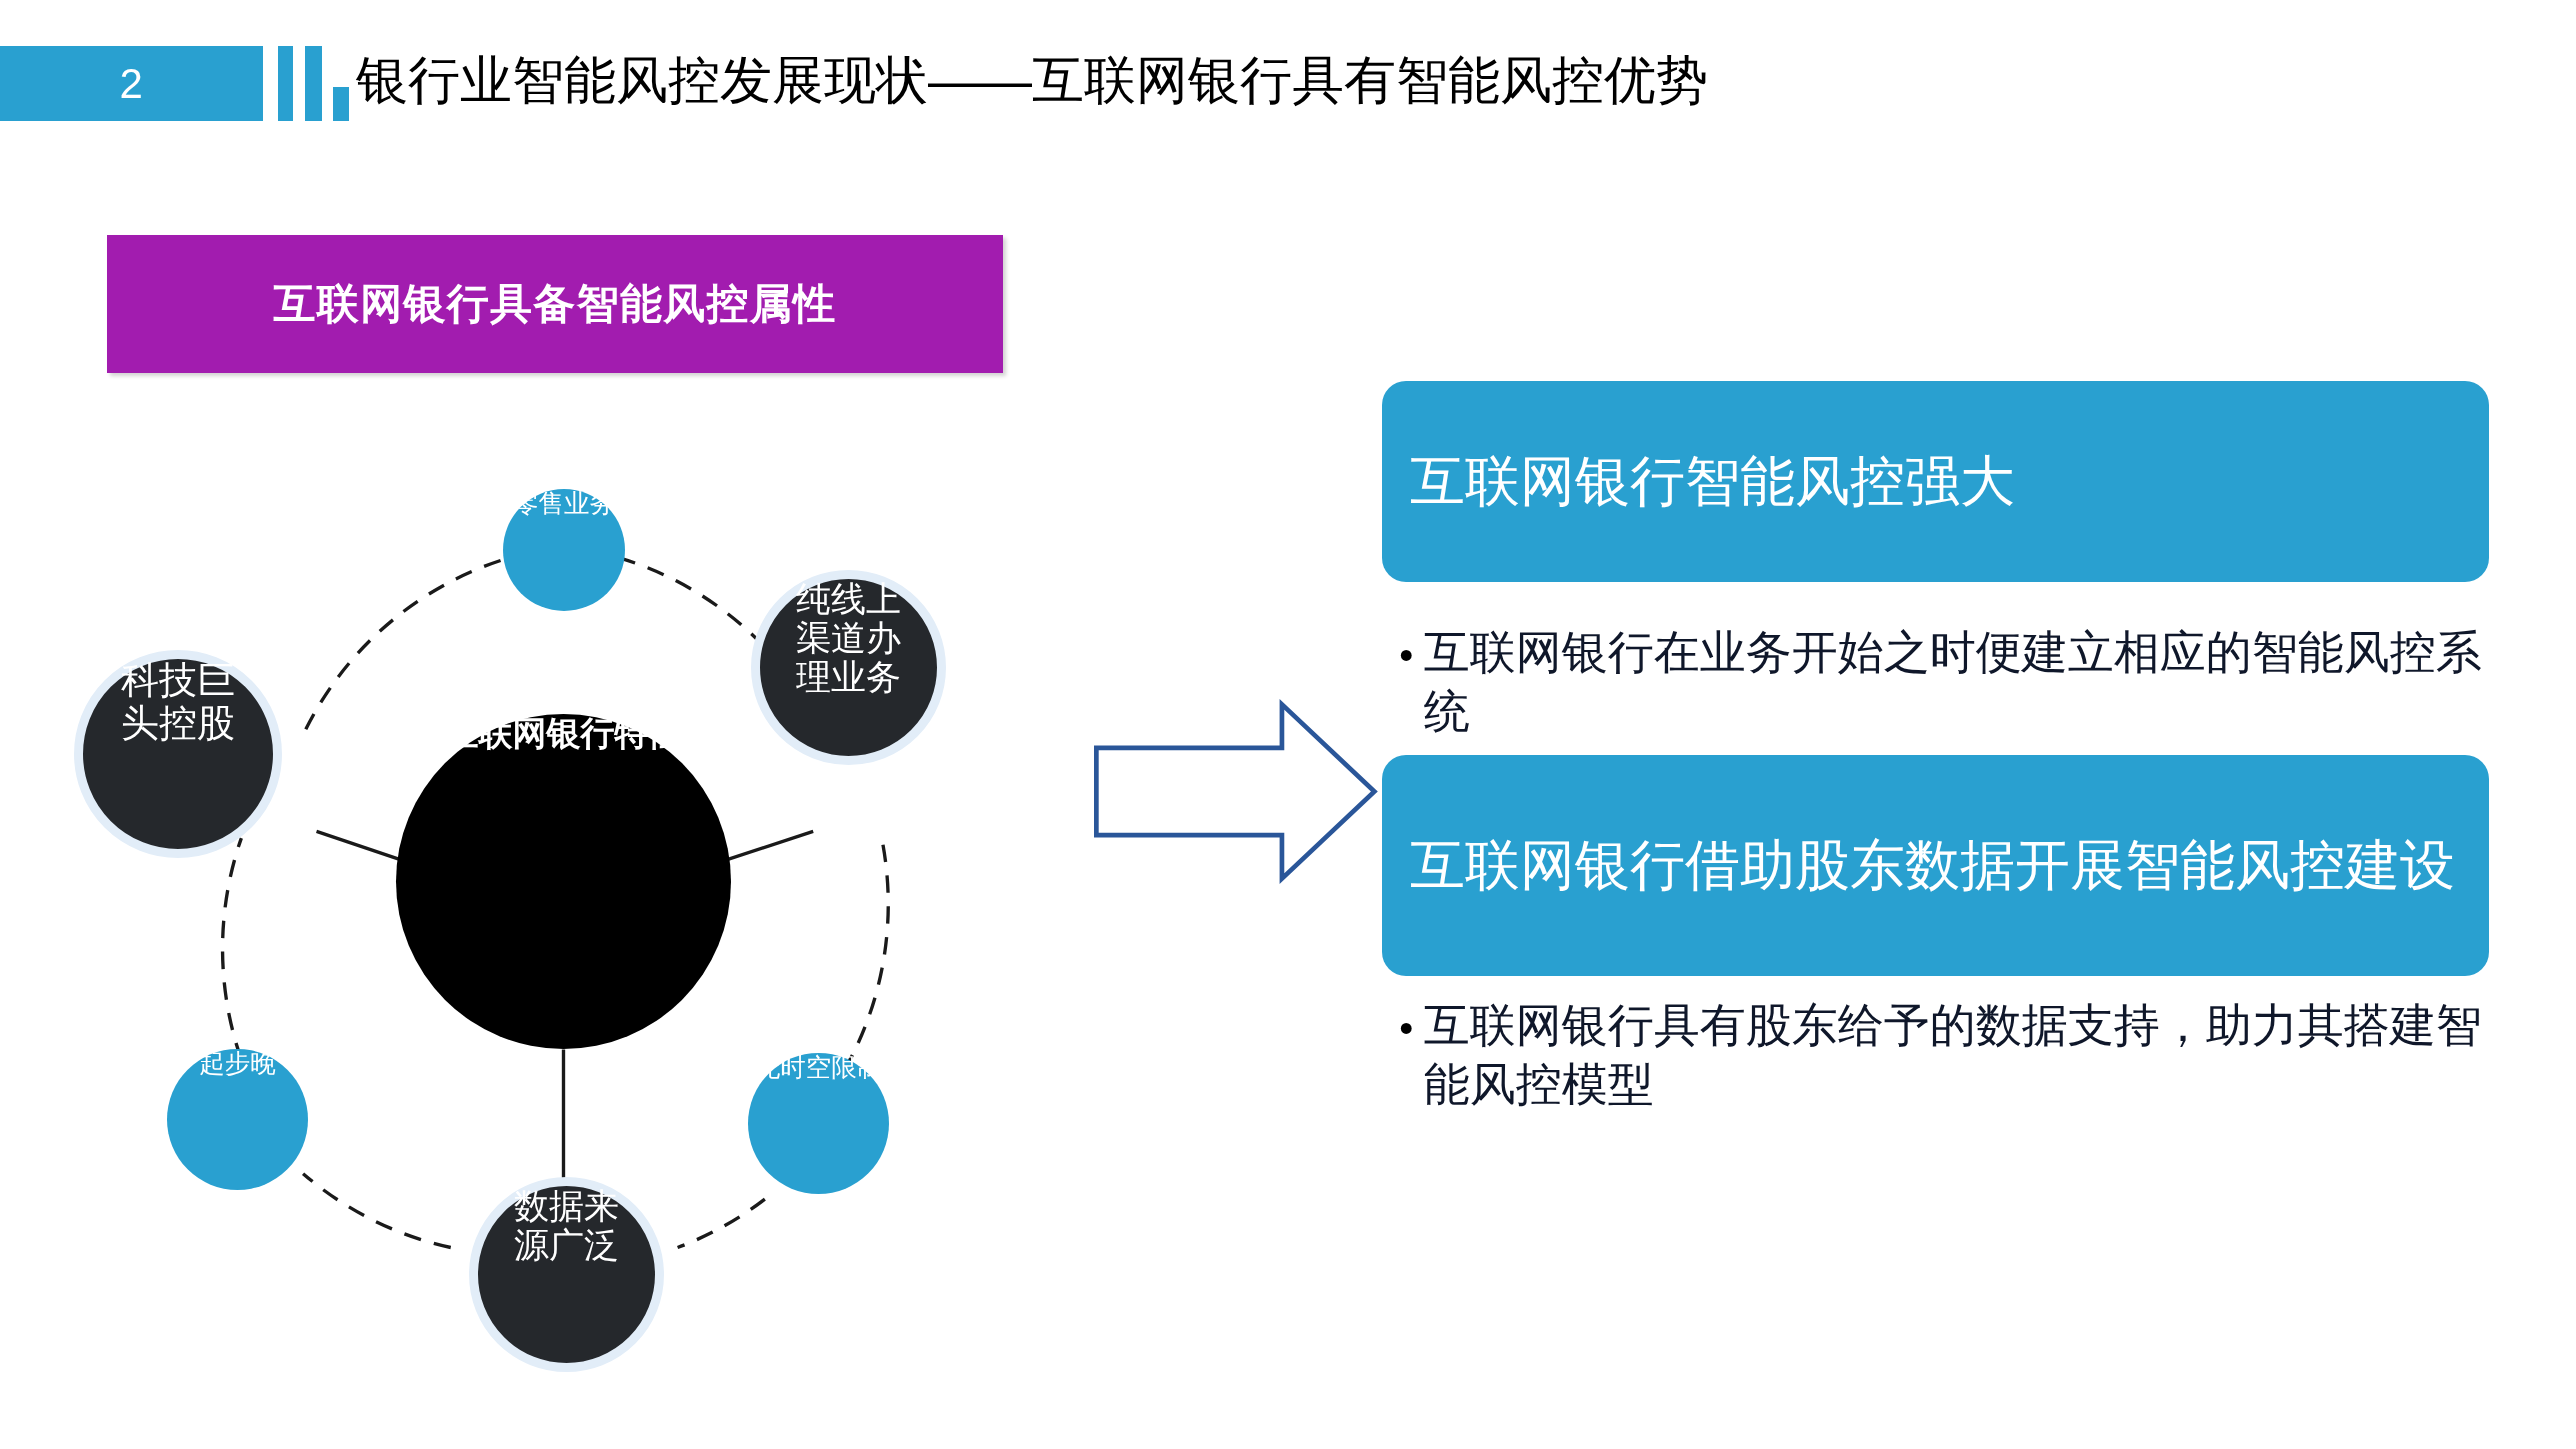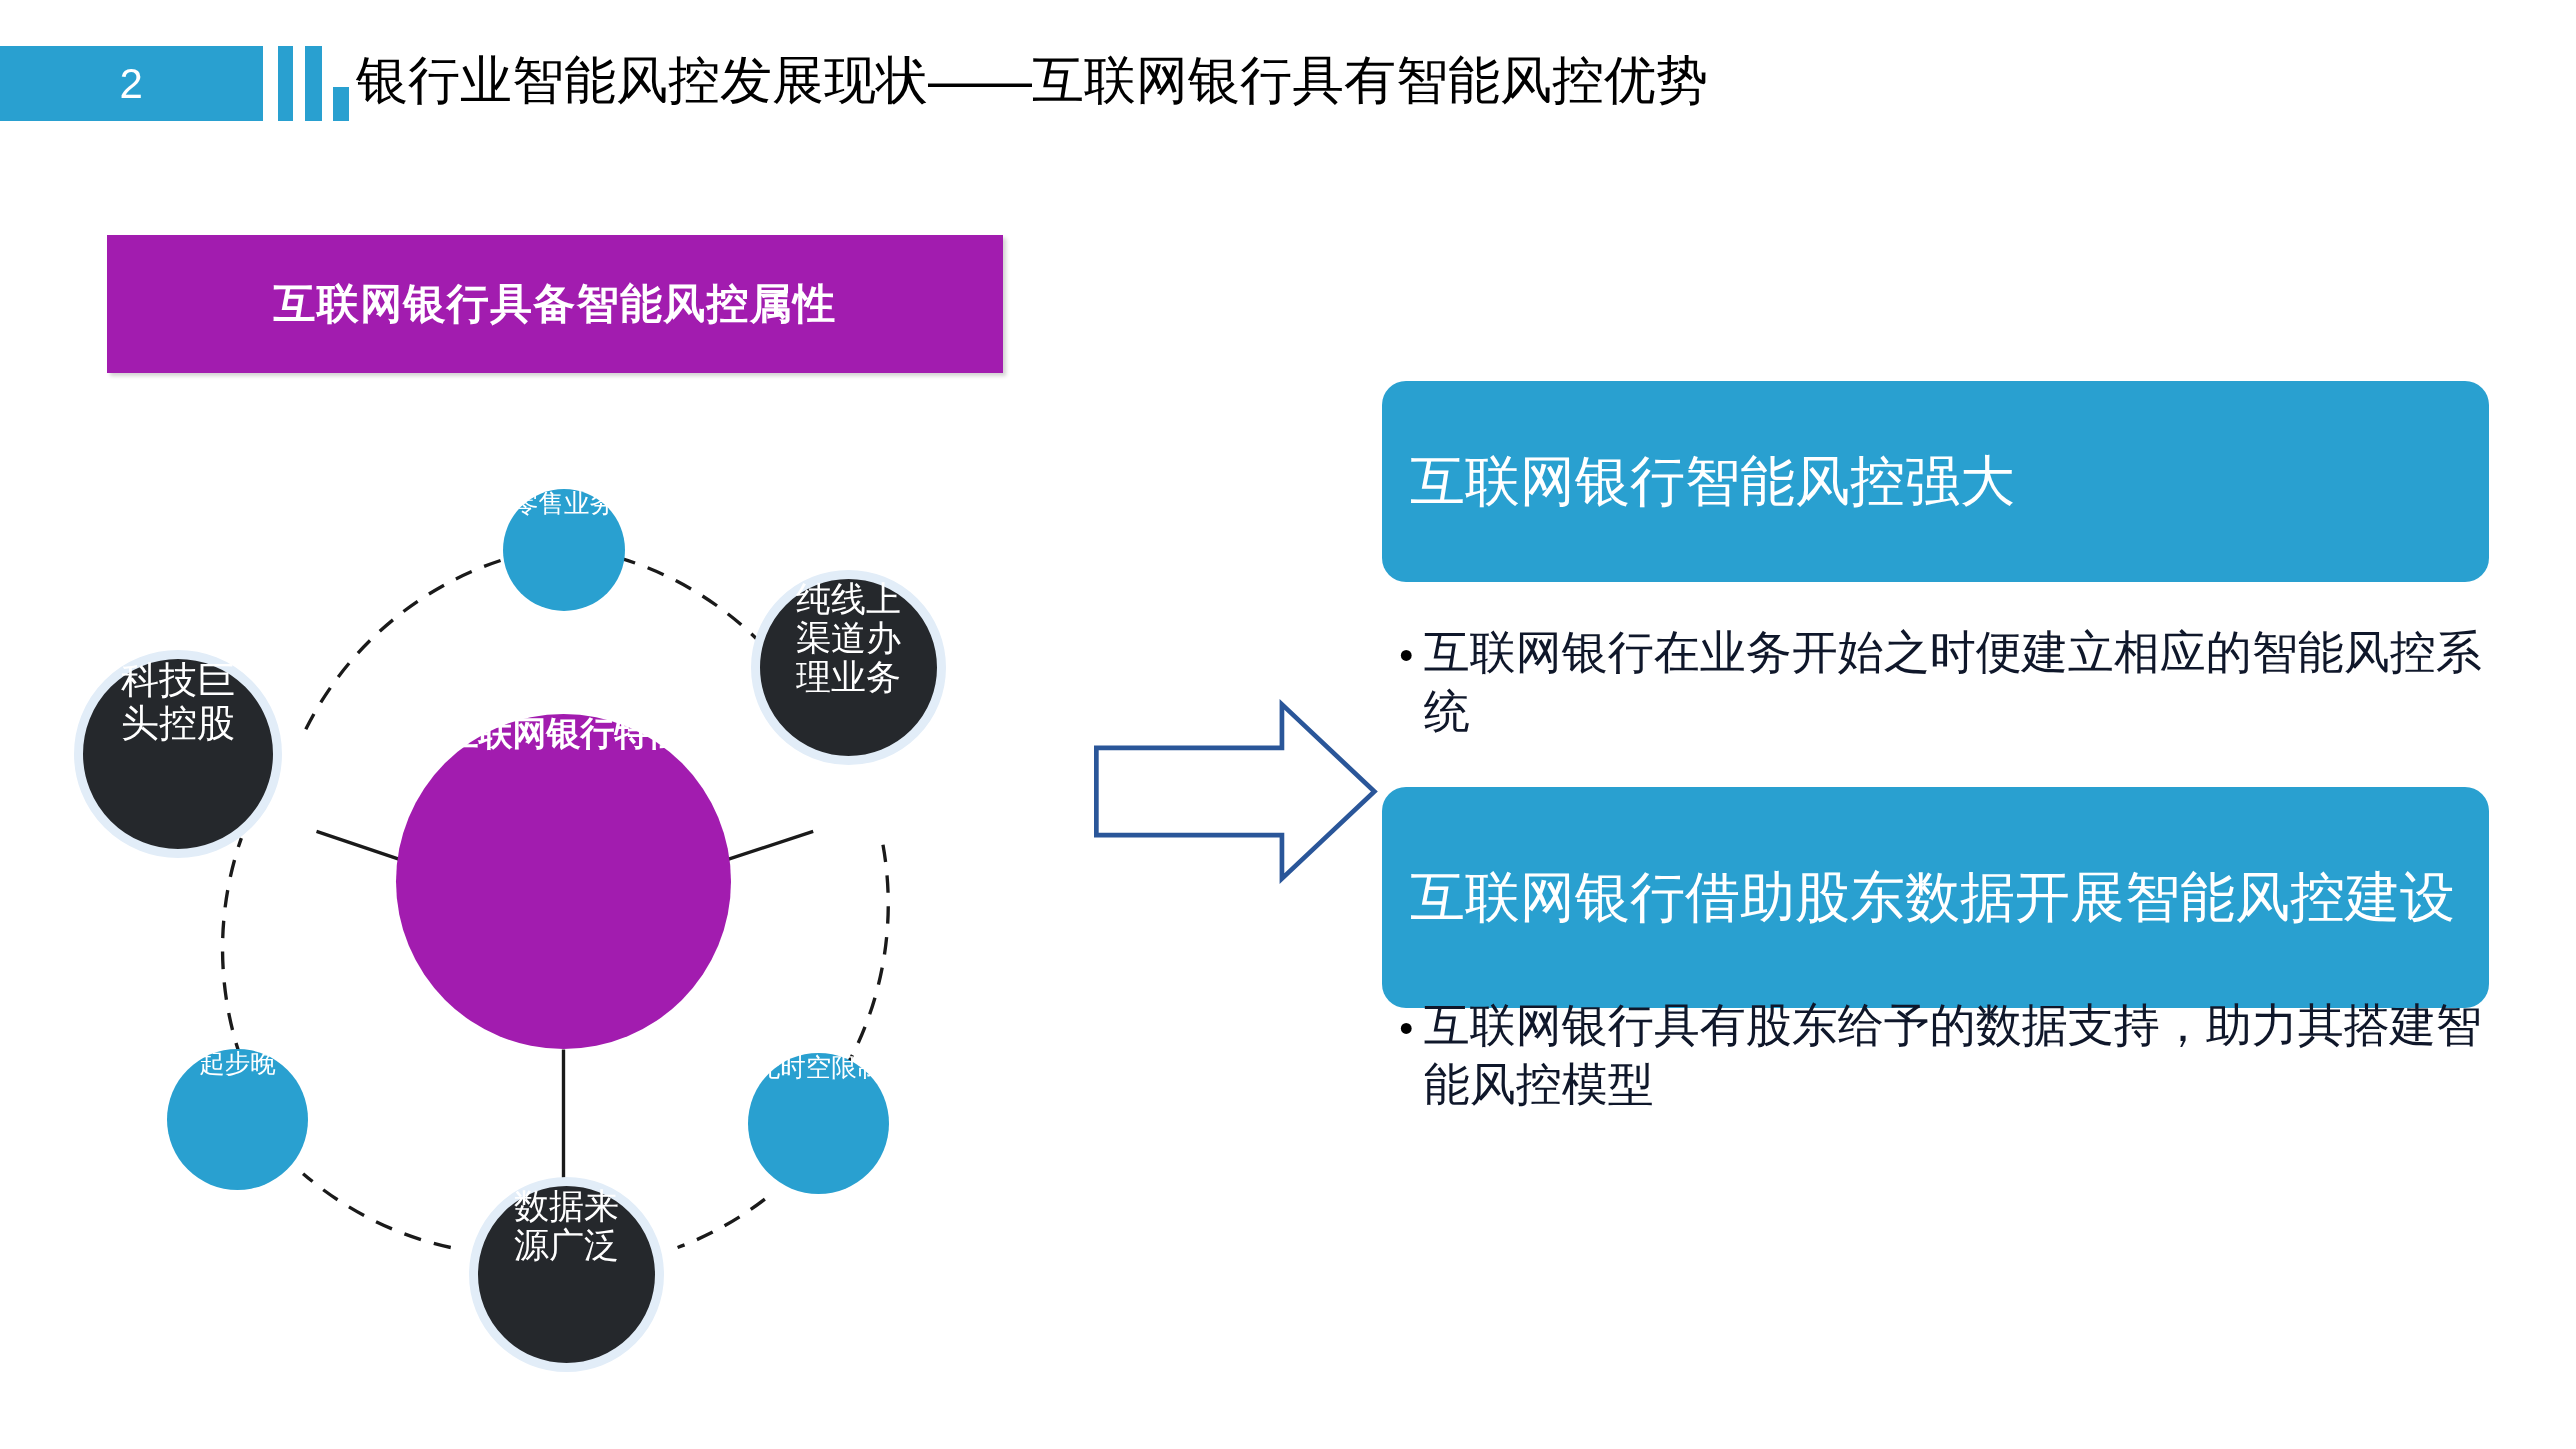--- a/index.html
+++ b/index.html
@@ -112,21 +112,21 @@
     box-sizing: border-box;
   }
   .node-dark {
     background: #25282C;
     border: 9.4px solid #E2EDF8;
   }
   .node-blue {
     background: #29A0D0;
   }
   .node-center {
-    background: #a21caf;
+    background: #000000;
   }
 
   
   #arrow-shape {
     position: absolute;
     left: 1093px;
     top: 684px;
     width: 335px;
     height: 215px;
   }
@@ -153,21 +153,21 @@
     color: #ffffff;
     font-size: 55px;
     line-height: 1.18;
     font-weight: 400;
     font-family: "Liberation Sans", "DejaVu Sans", sans-serif;
   }
   #callout-box-1 {
     left: 0px;   top: 381px;  width: 1107px; height: 201px;
   }
   #callout-box-2 {
-    left: 0px;   top: 755px; width: 1107px; height: 221px; margin-top: 32px;
+    left: 0px;   top: 755px; width: 1107px; height: 221px;
   }
 
   .bullet-row {
     position: absolute;
     display: flex;
     align-items: flex-start;
     width: 1114px;
   }
   .bullet-dot {
     color: #000000;

